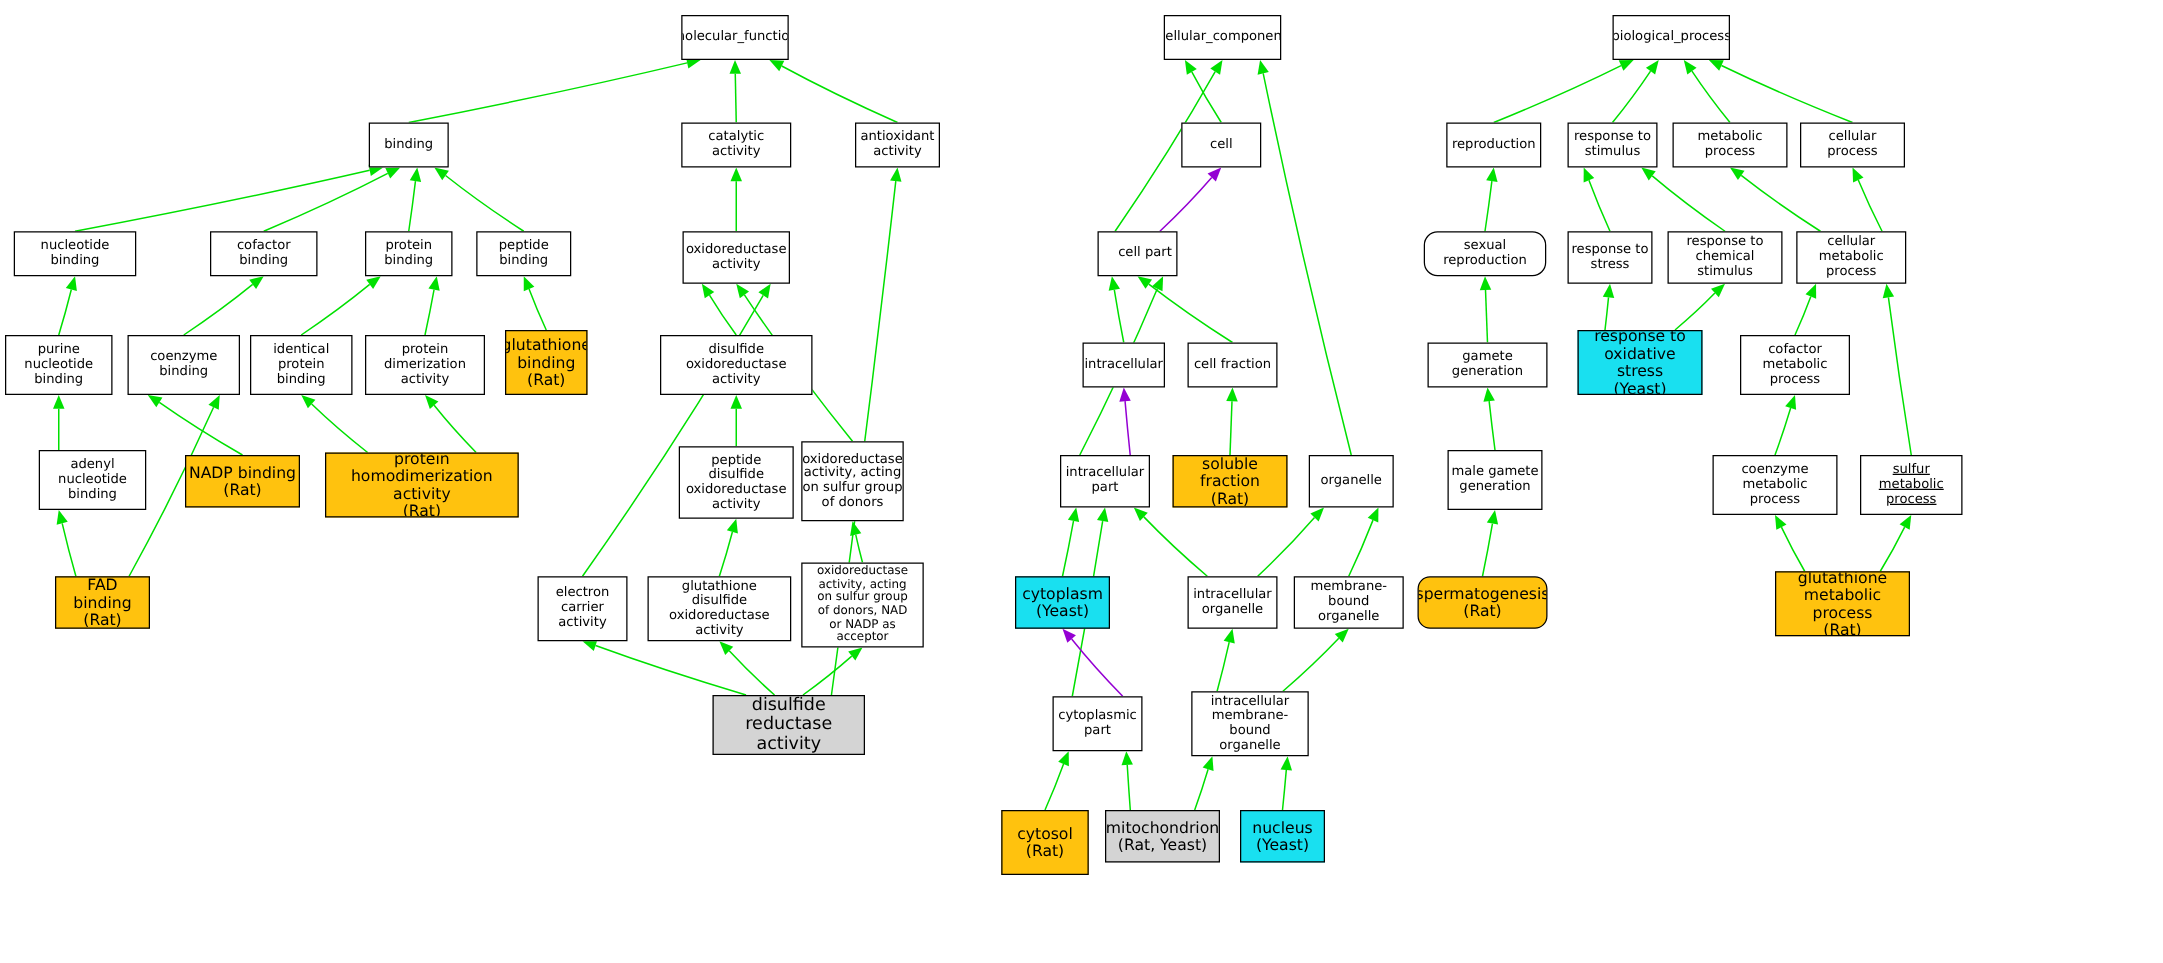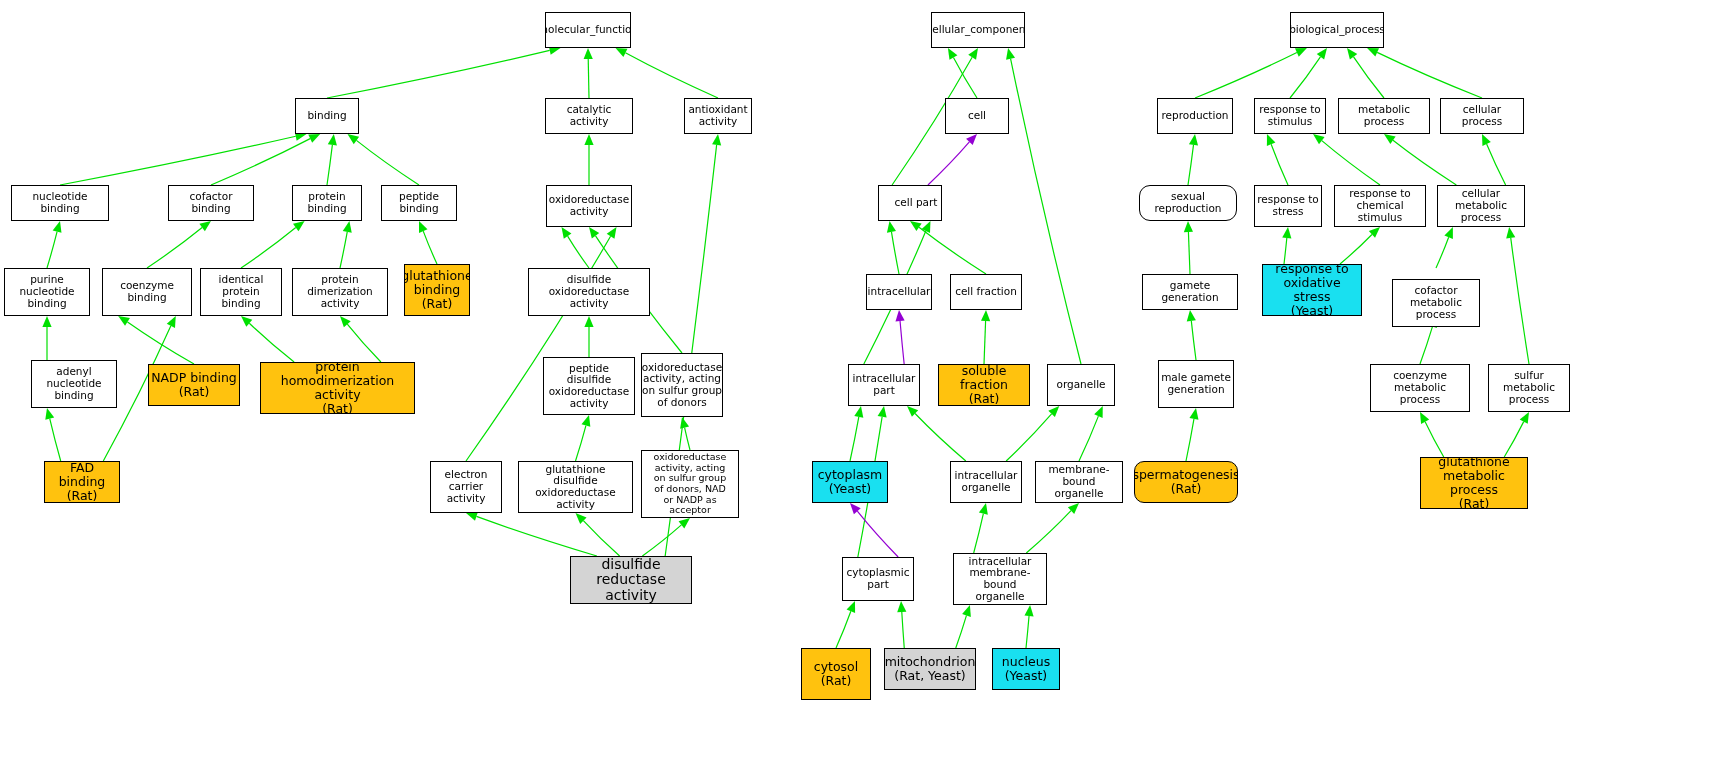--- a/index.html
+++ b/index.html
@@ -495,33 +495,33 @@
 process</span>
       </div>
       <div class="node n-white fs10" style="left: 1142px; top: 274px; width: 96px; height: 36px;">
         <span class="lbl">gamete generation</span>
       </div>
       <div class="node n-cyan fs12" style="left: 1262px; top: 264px; width: 100px; height: 52px;">
         <span class="lbl">response to
 oxidative stress
 (Yeast)</span>
       </div>
-      <div class="node n-white fs10" style="left: 1392px; top: 268px; width: 88px; height: 48px; margin-top: 11px;">
+      <div class="node n-white fs10" style="left: 1392px; top: 268px; width: 88px; height: 48px;">
         <span class="lbl">cofactor metabolic
 process</span>
       </div>
       <div class="node n-white fs10" style="left: 1158px; top: 360px; width: 76px; height: 48px; text-align: center;">
         <span class="lbl">male gamete
 generation</span>
       </div>
       <div class="node n-white fs10" style="left: 1370px; top: 364px; width: 100px; height: 48px;">
         <span class="lbl">coenzyme metabolic
 process</span>
       </div>
-      <div class="node n-white fs10" style="left: 1488px; top: 364px; width: 82px; height: 48px;">
+      <div class="node n-white fs10" style="left: 1488px; top: 364px; width: 82px; height: 48px; text-decoration: underline;">
         <span class="lbl">sulfur metabolic
 process</span>
       </div>
       <div class="node n-gold fs12" style="left: 1134px; top: 461px; width: 104px; height: 42px; border-radius: 10px;">
         <span class="lbl">spermatogenesis
 (Rat)</span>
       </div>
       <div class="node n-gold fs12" style="left: 1420px; top: 457px; width: 108px; height: 52px;">
         <span class="lbl">glutathione
 metabolic process

